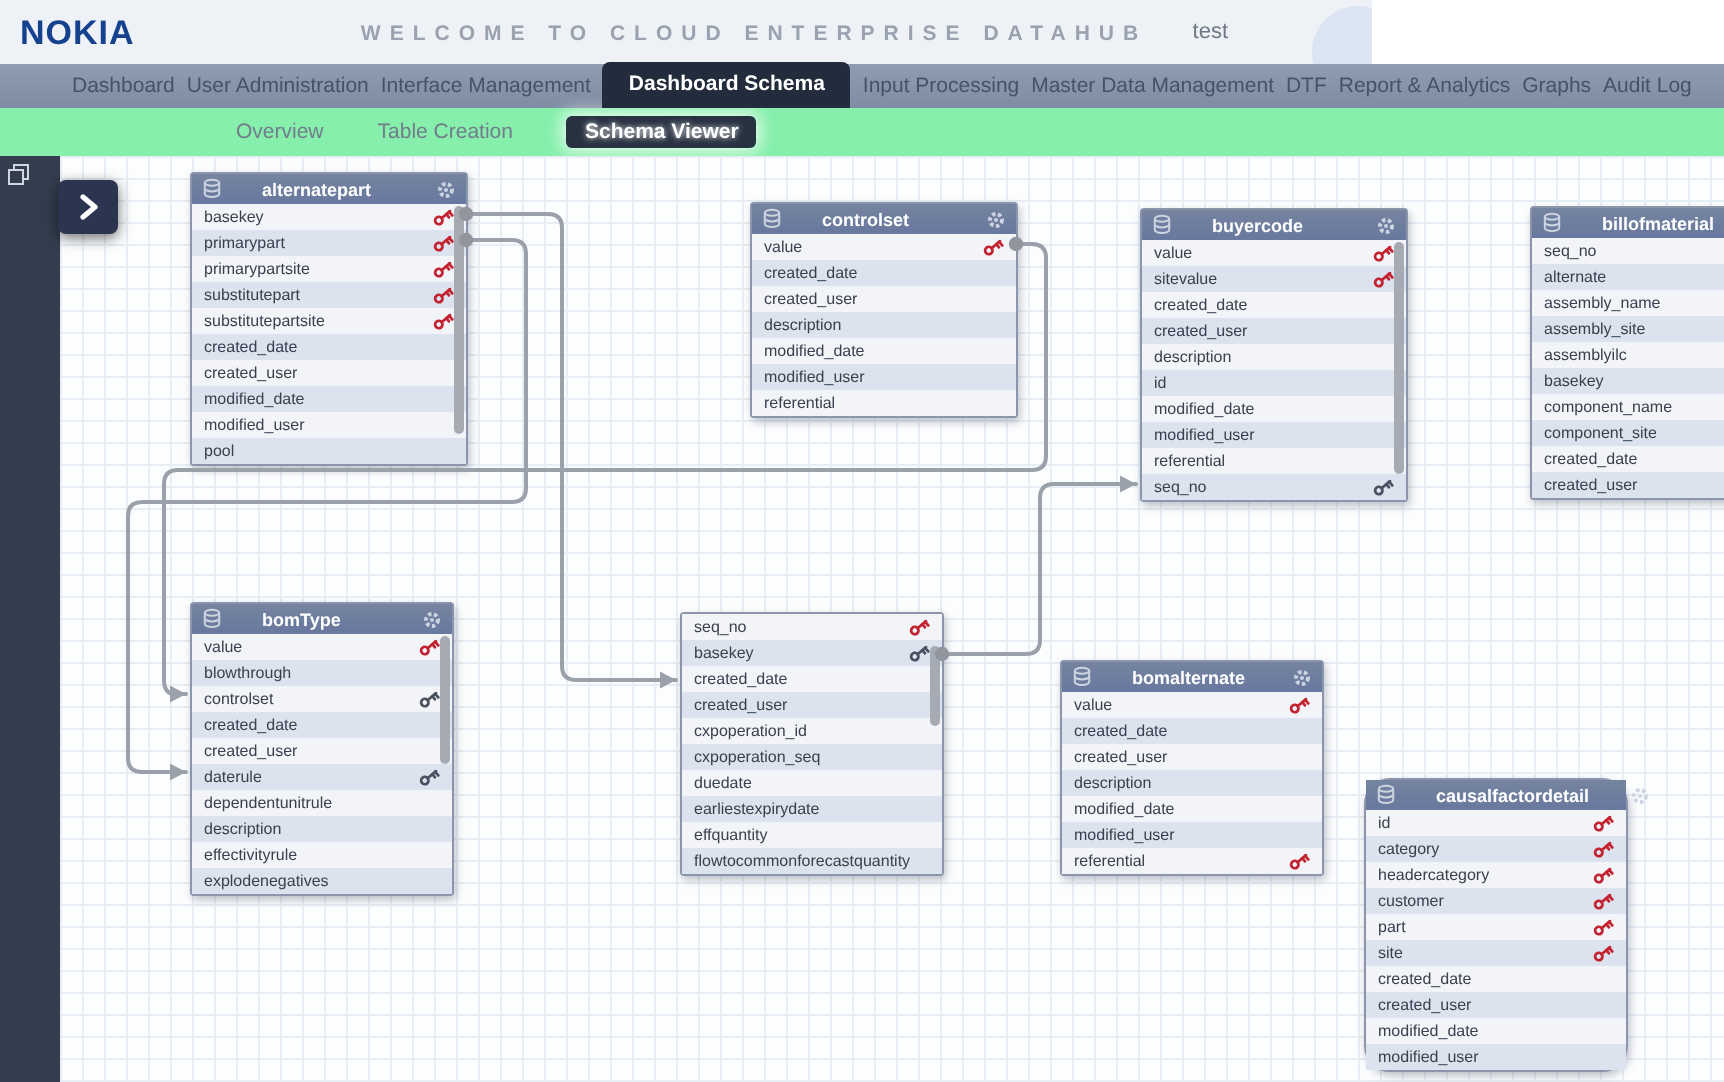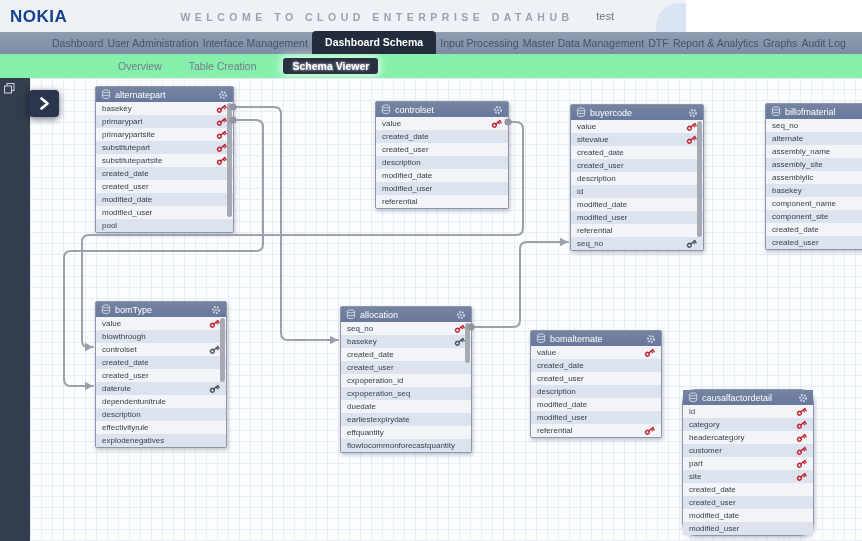--- a/index.html
+++ b/index.html
@@ -15,21 +15,21 @@
     color:#15418f;letter-spacing:.5px;font-stretch:condensed;}
   .app-title{position:absolute;left:50%;top:11px;transform:translateX(-50%);
     font-size:10.5px;font-weight:bold;letter-spacing:4.5px;color:#9aa2af;white-space:nowrap;margin-left:34px;}
   .username{position:absolute;right:72px;top:10px;font-size:11px;color:#6d7685;}
   .avatar{position:absolute;right:-16px;top:3px;width:46px;height:46px;border-radius:50%;
     background:#dbe4f2;}
   
   .navbar{position:absolute;left:0;top:32px;width:862px;height:22px;
     background:linear-gradient(#8f9db2,#7e8da3);
     display:flex;align-items:center;justify-content:space-between;
-    padding:0 16px 0 52px;box-sizing:border-box;}
+    padding:0 16px 0 36px;box-sizing:border-box;}
   .nav-tab{font-size:10.5px;color:#47526a;white-space:nowrap;cursor:pointer;}
   .nav-tab.active{background:#222c3c;color:#fff;font-weight:bold;
     height:23px;line-height:23px;padding:0 13px;border-radius:4px 4px 0 0;
     margin-top:-1px;position:relative;z-index:4;}
   
   .subnav{position:absolute;left:0;top:54px;width:862px;height:24px;background:#86efac;
     display:flex;align-items:center;gap:27px;padding-left:118px;box-sizing:border-box;}
   .subnav-item{font-size:10.5px;color:#727c8b;white-space:nowrap;cursor:pointer;}
   .subnav-item.active{color:#fff;font-weight:bold;background:#273140;padding:2px 9px;
     border-radius:3px;box-shadow:0 0 8px 2px rgba(255,255,255,.8);text-shadow:0 0 3px #fff;}
@@ -41,21 +41,21 @@
     justify-content:center;z-index:6;cursor:pointer;}
   .canvas{position:absolute;left:30px;top:78px;width:832px;height:463px;
     background-color:#fcfdfe;
     background-image:linear-gradient(#e8eef5 1px,transparent 1px),
                      linear-gradient(90deg,#e8eef5 1px,transparent 1px);
     background-size:11px 11px;}
   
   .entity{position:absolute;background:#fff;border:1px solid #8b96ac;border-radius:2px;
     box-shadow:1px 2px 4px rgba(70,80,100,.35);z-index:2;}
   .e-header{height:15px;background:linear-gradient(#75849f,#68789e);display:flex;
-    align-items:center;gap:4px;padding:0 5px;color:#fff;font-size:9px;font-weight:normal;
+    align-items:center;gap:20px;padding:0 5px;color:#fff;font-size:9px;font-weight:bold;
     cursor:move;}
   .e-header .gear{margin-left:auto;cursor:pointer;display:flex;}
   .e-row{height:13px;display:flex;align-items:center;padding:0 6px;font-size:8px;
     color:#39414f;position:relative;}
   .e-row.odd{background:#f2f4f8;}
   .e-row.even{background:#dce3ee;}
   .e-row .keyicon{margin-left:auto;display:flex;}
   .sbar{position:absolute;width:5px;right:1px;background:#a6aab2;border-radius:3px;z-index:3;}
   
   #wires{position:absolute;left:0;top:0;width:862px;height:541px;z-index:3;pointer-events:none;}
@@ -465,36 +465,20 @@
     </div>
     <div class="e-row odd">
       <span>effectivityrule</span>
     </div>
     <div class="e-row even">
       <span>explodenegatives</span>
     </div>
     <div class="sbar" style="top: 16px; height: 64px;"></div>
   </div>
 <div class="entity" style="left: 340px; top: 306px; width: 130px;">
-    <div class="e-header">
-      <span style="display: flex;">
-        <svg width="10" height="11" viewBox="0 0 10 11">
-          <ellipse cx="5" cy="2.4" rx="3.6" ry="1.5" fill="none" stroke="#ccd4e2" stroke-width="1"></ellipse>
-          <path d="M1.4 2.4 L1.4 8 A3.6 1.5 0 0 0 8.6 8 L8.6 2.4" fill="none" stroke="#ccd4e2" stroke-width="1"></path>
-          <path d="M1.4 5.2 A3.6 1.5 0 0 0 8.6 5.2" fill="none" stroke="#ccd4e2" stroke-width="1"></path>
-        </svg>
-      </span>
-      <span>allocation</span>
-      <span class="gear">
-        <svg width="10" height="10" viewBox="0 0 10 10">
-          <circle cx="5" cy="5" r="3" fill="none" stroke="#ccd4e2" stroke-width="2" stroke-dasharray="1.7 1.25"></circle>
-          <circle cx="5" cy="5" r="1" fill="#ccd4e2"></circle>
-        </svg>
-      </span>
-    </div>
     <div class="e-row odd">
       <span>seq_no</span>
       <span class="keyicon">
         <svg width="11" height="11" viewBox="0 0 12 12">
           <g transform="rotate(-40 6 6)" stroke="#c32330" stroke-width="1.5" fill="none" stroke-linecap="round">
             <circle cx="3" cy="6" r="2"></circle>
             <line x1="5" y1="6" x2="11" y2="6"></line>
             <line x1="8.4" y1="6" x2="8.4" y2="8.2"></line>
             <line x1="10.4" y1="6" x2="10.4" y2="8.6"></line>
           </g>

